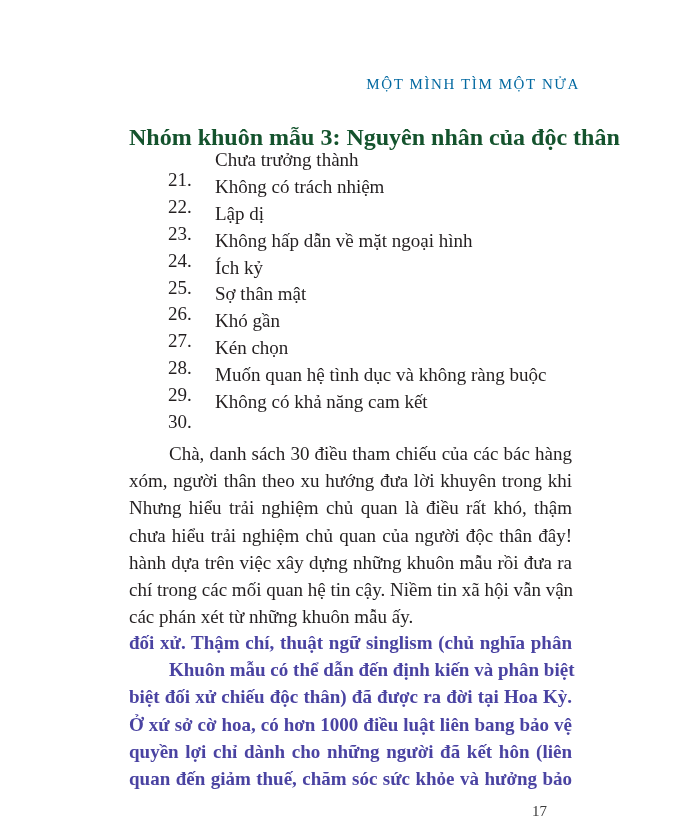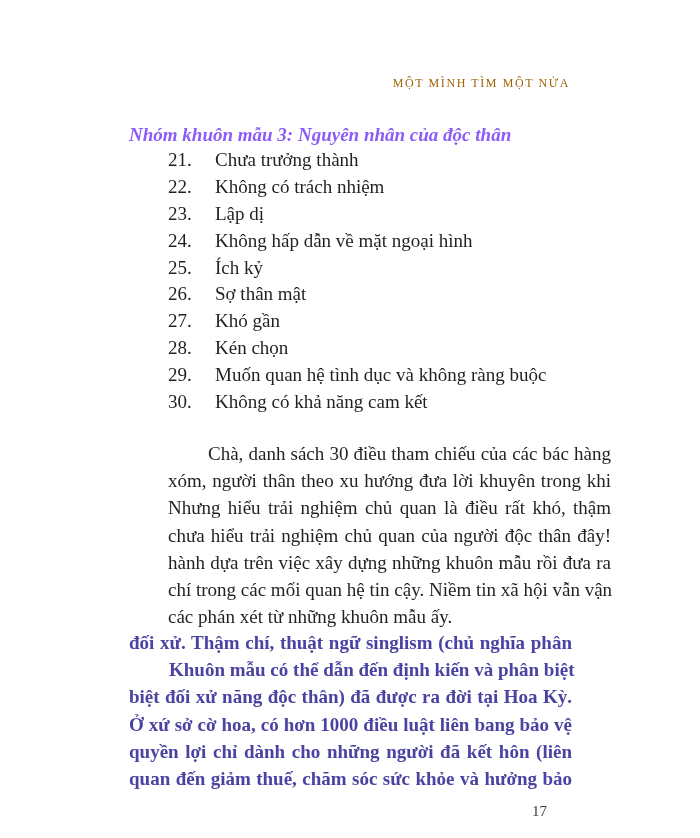--- a/index.html
+++ b/index.html
@@ -1,39 +1,39 @@
 <!DOCTYPE html>
 <html><head>
   <meta charset="utf-8">
   <style>
     html, body { margin: 0; padding: 0; }
     body {
       width: 700px; height: 838px; background: #ffffff; position: relative; overflow: hidden;
       font-family: "Liberation Serif", "DejaVu Serif", serif; color: #231f20;
     }
     .running-head {
-      position: absolute; left: 330px; top: 76px; width: 240px; text-align: right;
-      font-size: 12px; letter-spacing: 1.6px; color: #a16207;
+      position: absolute; left: 340px; top: 76px; width: 240px; text-align: right;
+      font-size: 15px; letter-spacing: 1.6px; color: #0369a1;
     }
     .section-title {
       position: absolute; left: 129px; top: 124px;
-      font-size: 19px; font-weight: bold; color: #8b5cf6; font-style: italic;
+      font-size: 24px; font-weight: bold; color: #14532d;
     }
     .list { position: absolute; left: 129px; top: 146px; width: 450px; }
     .list-item { height: 26.9px; font-size: 19px; line-height: 27px; display: flex; }
-    .list-num { width: 41px; padding-left: 39px; }
+    .list-num { width: 41px; padding-left: 39px; margin-top: 20px; }
     .list-text { padding-left: 6px; }
     .para {
       position: absolute; left: 129px; width: 443px;
       font-size: 19px; line-height: 27.2px; text-align: justify;
     }
     .para .line { display: block; text-align: justify; text-align-last: justify; white-space: nowrap; }
     .para .line.last { text-align-last: left; }
     .indent { padding-left: 40px; }
-    .p1 { top: 440px; margin-left: 39px; }
+    .p1 { top: 440px; }
     .p2 { top: 629px; color: #4a43a2; font-weight: bold; }
     .page-number {
       position: absolute; left: 532px; top: 803px; font-size: 15px; color: #3a3a3a;
     }
   </style>
 </head>
 <body>
 
 <div class="running-head">MỘT MÌNH TÌM MỘT NỬA</div>
 
@@ -88,19 +88,19 @@
   <span class="line">Nhưng hiểu trải nghiệm chủ quan là điều rất khó, thậm</span>
   <span class="line">chưa hiểu trải nghiệm chủ quan của người độc thân đây!</span>
   <span class="line">hành dựa trên việc xây dựng những khuôn mẫu rồi đưa ra</span>
   <span class="line">chí trong các mối quan hệ tin cậy. Niềm tin xã hội vẫn vận</span>
   <span class="line last">các phán xét từ những khuôn mẫu ấy.</span>
 </div>
 
 <div class="para p2">
   <span class="line">đối xử. Thậm chí, thuật ngữ singlism (chủ nghĩa phân</span>
   <span class="line indent">Khuôn mẫu có thể dẫn đến định kiến và phân biệt</span>
-  <span class="line">biệt đối xử năng độc thân) đã được ra đời tại Hoa Kỳ.</span>
+  <span class="line">biệt đối xử chiếu độc thân) đã được ra đời tại Hoa Kỳ.</span>
   <span class="line">Ở xứ sở cờ hoa, có hơn 1000 điều luật liên bang bảo vệ</span>
   <span class="line">quyền lợi chỉ dành cho những người đã kết hôn (liên</span>
   <span class="line">quan đến giảm thuế, chăm sóc sức khỏe và hưởng bảo</span>
 </div>
 
 <div class="page-number">17</div>
 
 </body></html>

